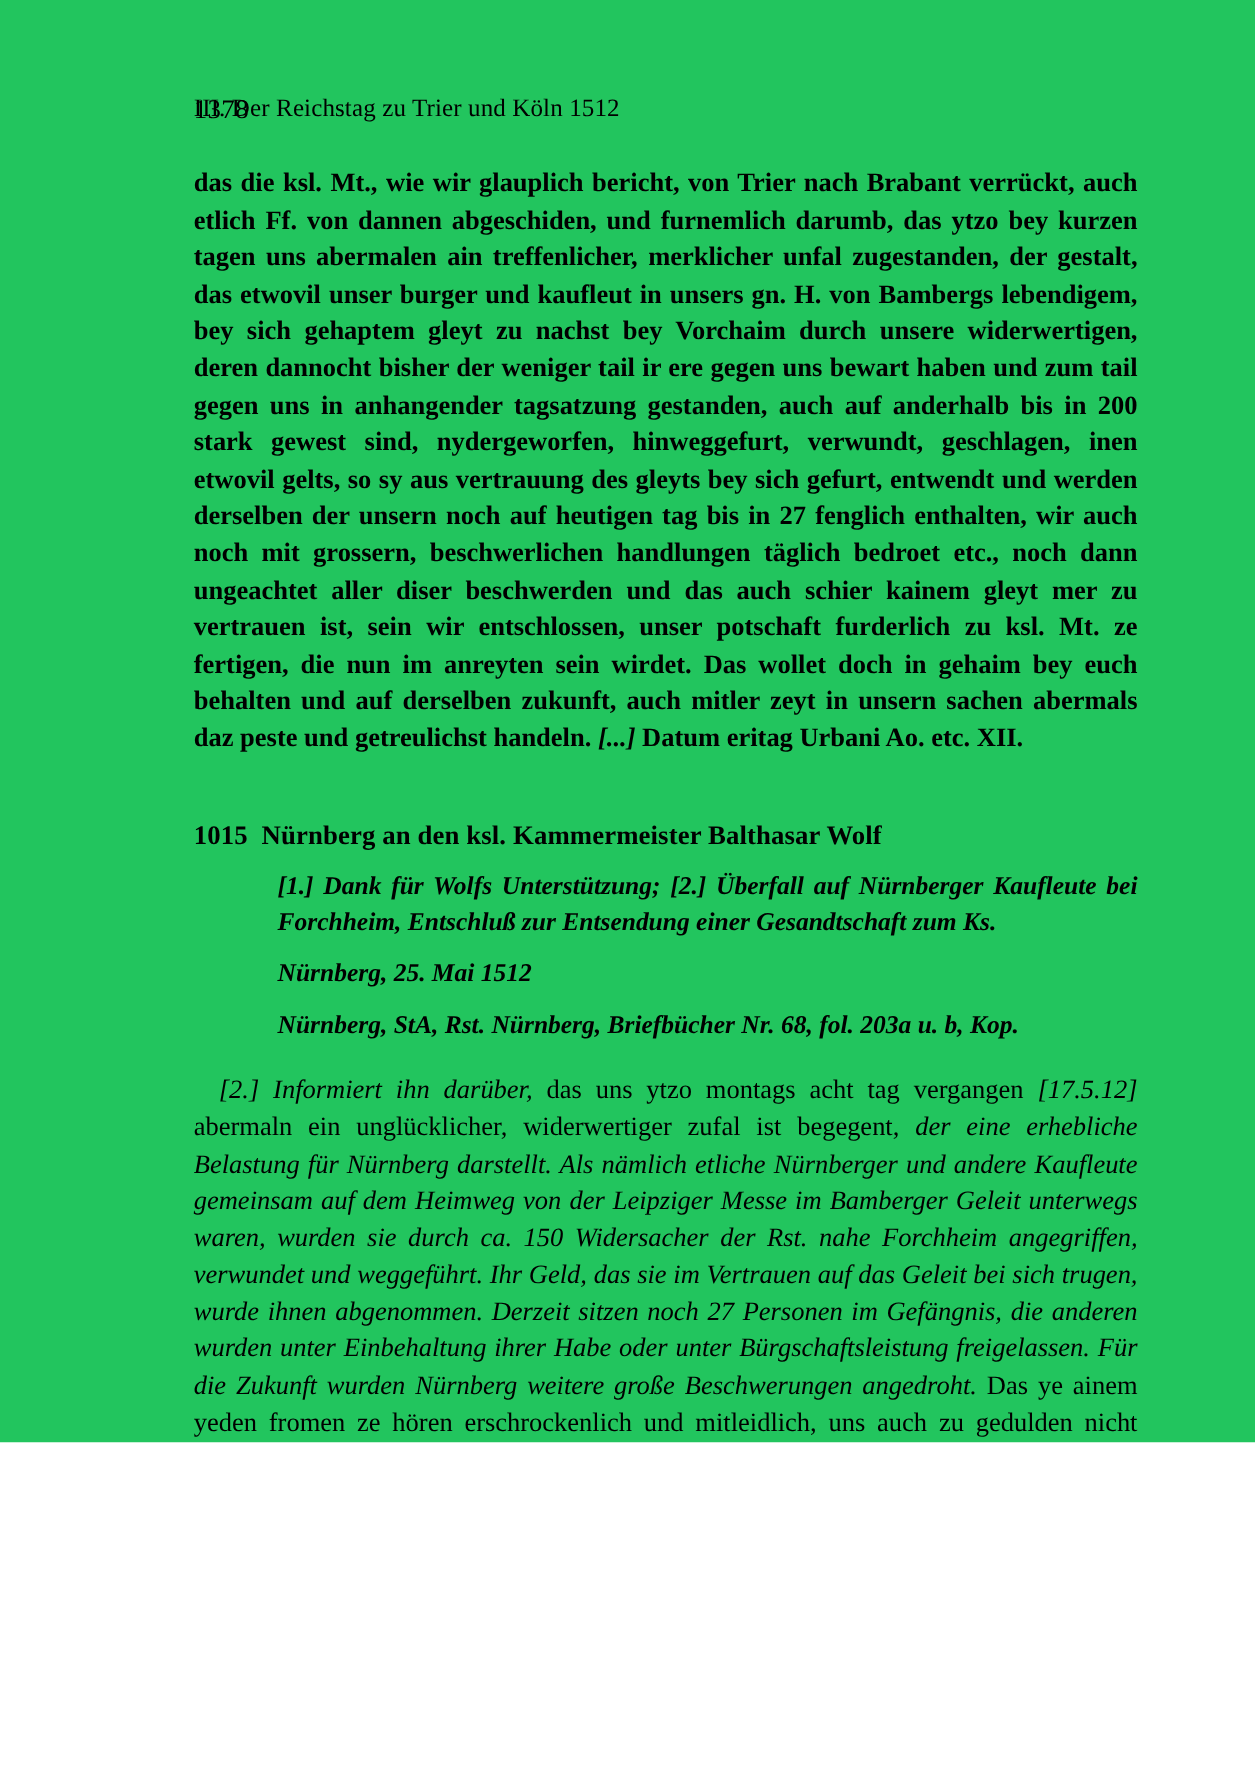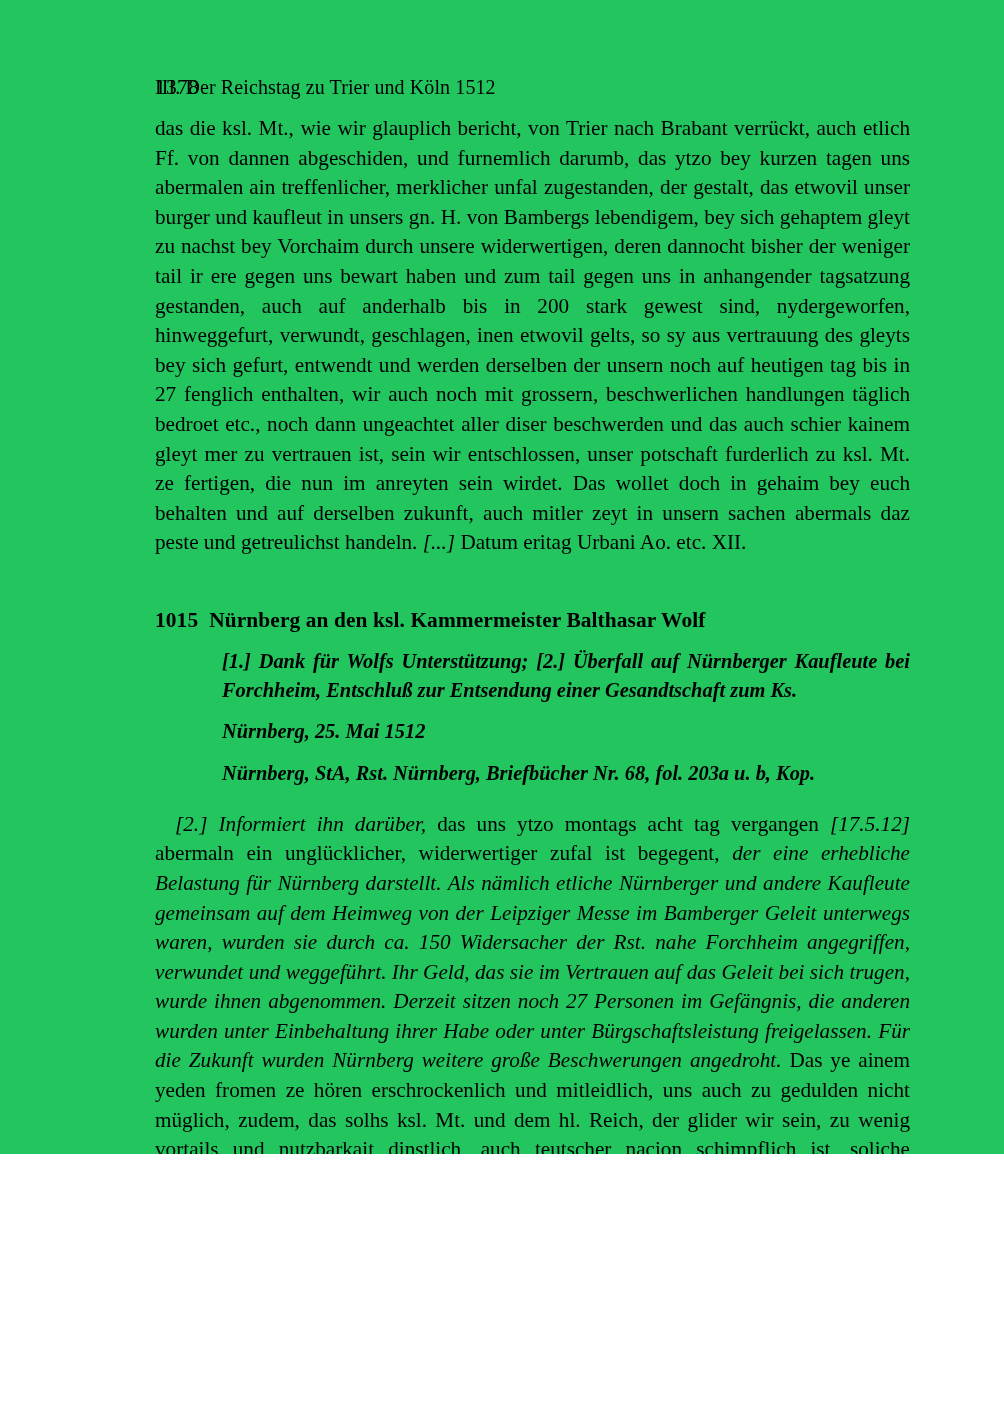--- a/index.html
+++ b/index.html
@@ -52,20 +52,22 @@
   
   .para {
     font-size: 21.2px;
     line-height: 29.6px;
     text-align: justify;
     text-justify: inter-word;
     margin: 0;
     hyphens: none;
   }
   .para.first {
+    margin-top: 18px;
+    font-weight: bold;
   }
   .para.indent-first {
     text-indent: 20px;
   }
 
   
   .record {
     margin-top: 47px;
   }
   .record-title {

